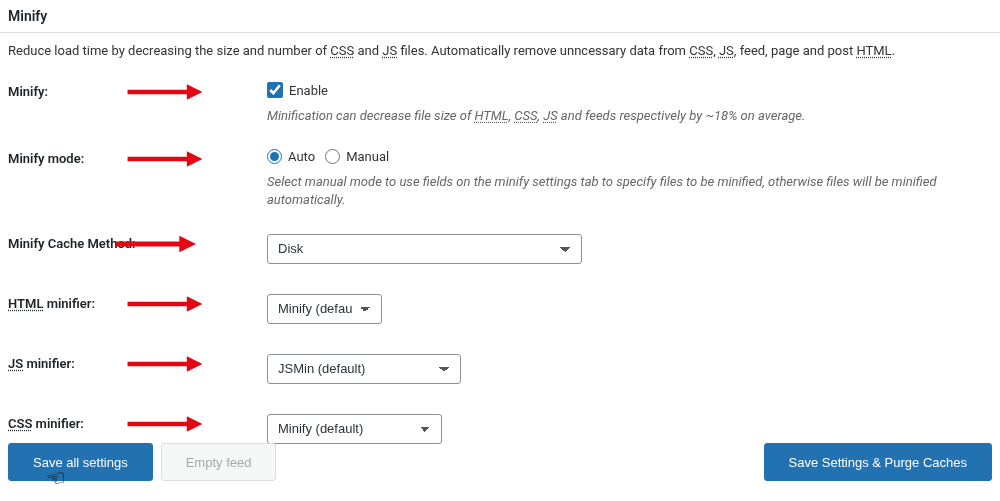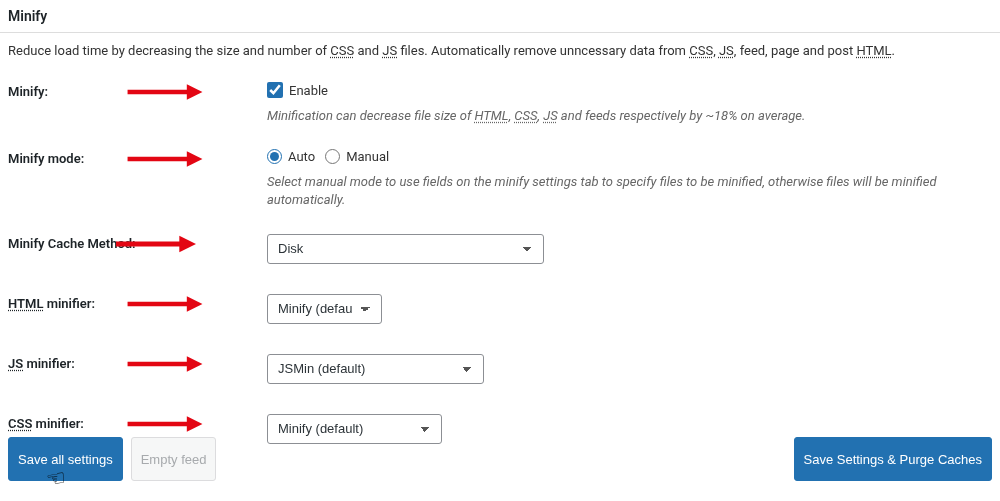--- a/index.html
+++ b/index.html
@@ -87,39 +87,39 @@
       padding: 0 28px 0 10px;
       font-size: 13px;
       color: #2c3338;
       appearance: none;
       background-image: linear-gradient(45deg, transparent 50%, #555 50%),
                         linear-gradient(135deg, #555 50%, transparent 50%);
       background-position: calc(100% - 16px) 12px, calc(100% - 11px) 12px;
       background-size: 5px 5px, 5px 5px;
       background-repeat: no-repeat;
     }
-    select.w-cache { width: 277px; }
+    select.w-cache { width: 315px; }
     select.w-html { width: 115px; }
-    select.w-js { width: 217px; }
+    select.w-js { width: 194px; }
     select.w-css { width: 175px; }
     .footer {
       position: absolute;
       left: 0; right: 0; bottom: 20px;
       padding: 0 8px;
       display: flex;
       align-items: center;
       justify-content: space-between;
     }
     .footer-left { display: flex; gap: 8px; align-items: center; }
     .btn {
       display: inline-flex;
       align-items: center;
       justify-content: center;
-      height: 44px;
-      padding: 0 9px;
+      height: 38px;
+      padding: 0 24px;
       border-radius: 3px;
       font-size: 13px;
       cursor: pointer;
       border: 1px solid transparent;
     }
     .btn-primary {
       background: #2271b1;
       color: #fff;
       border-color: #2271b1;
     }

